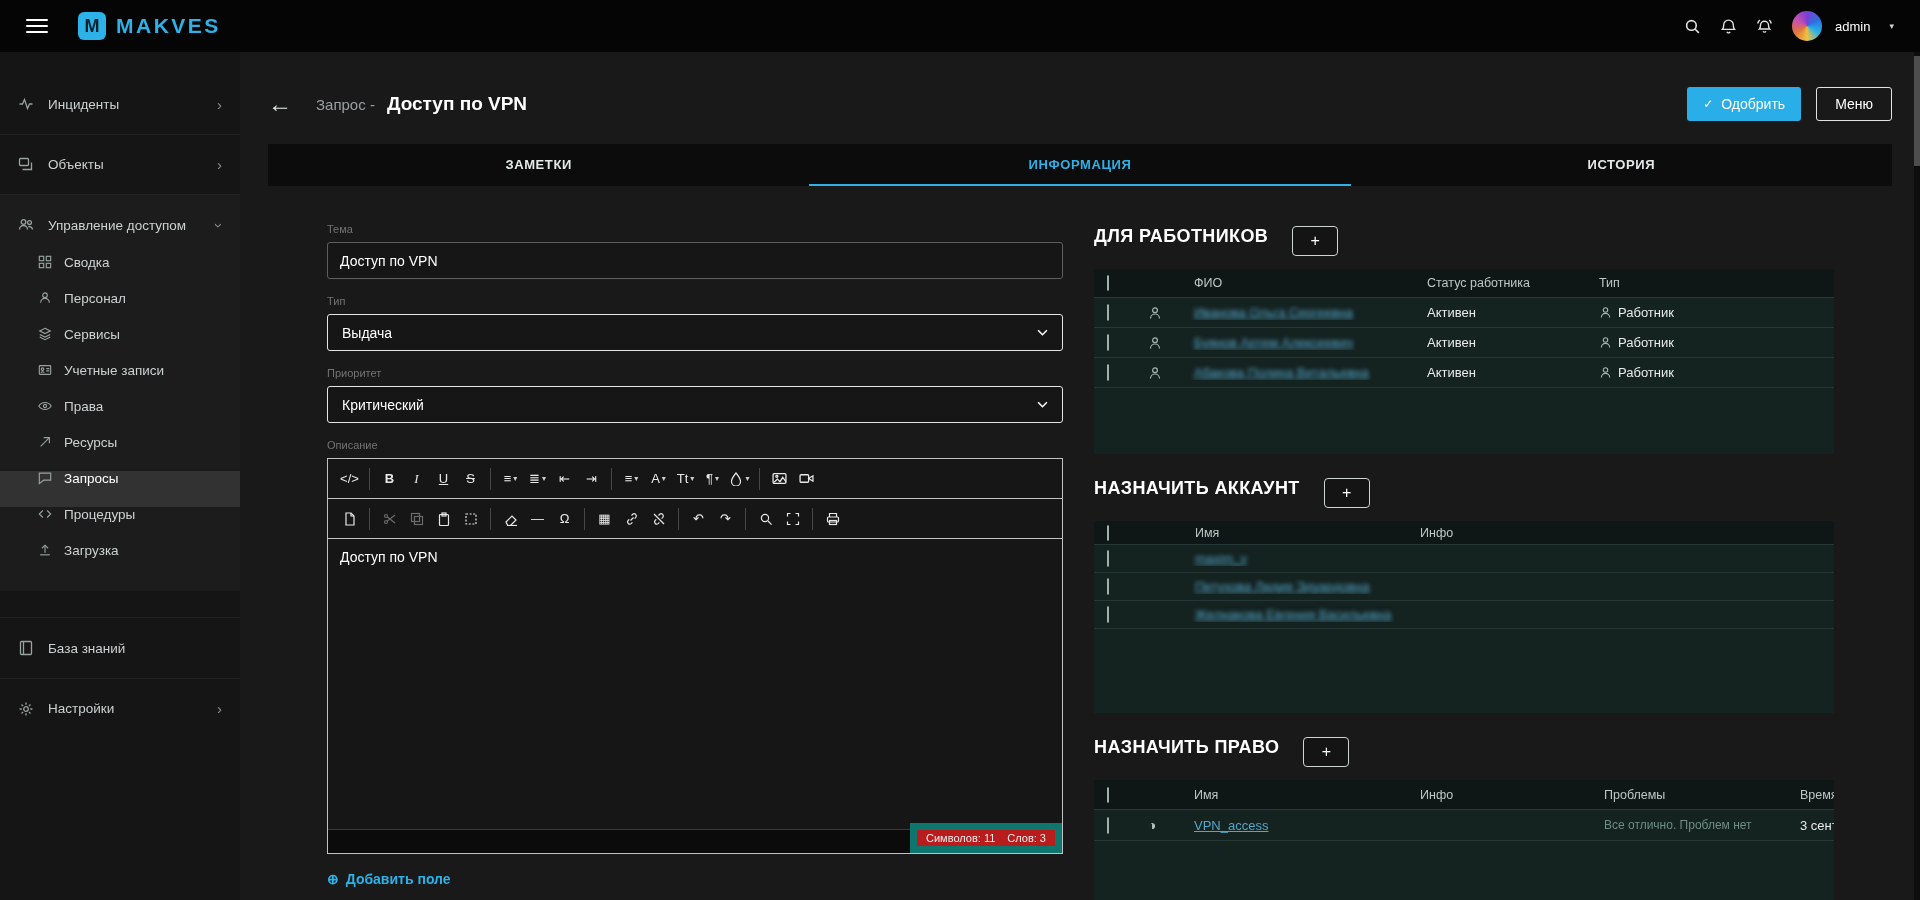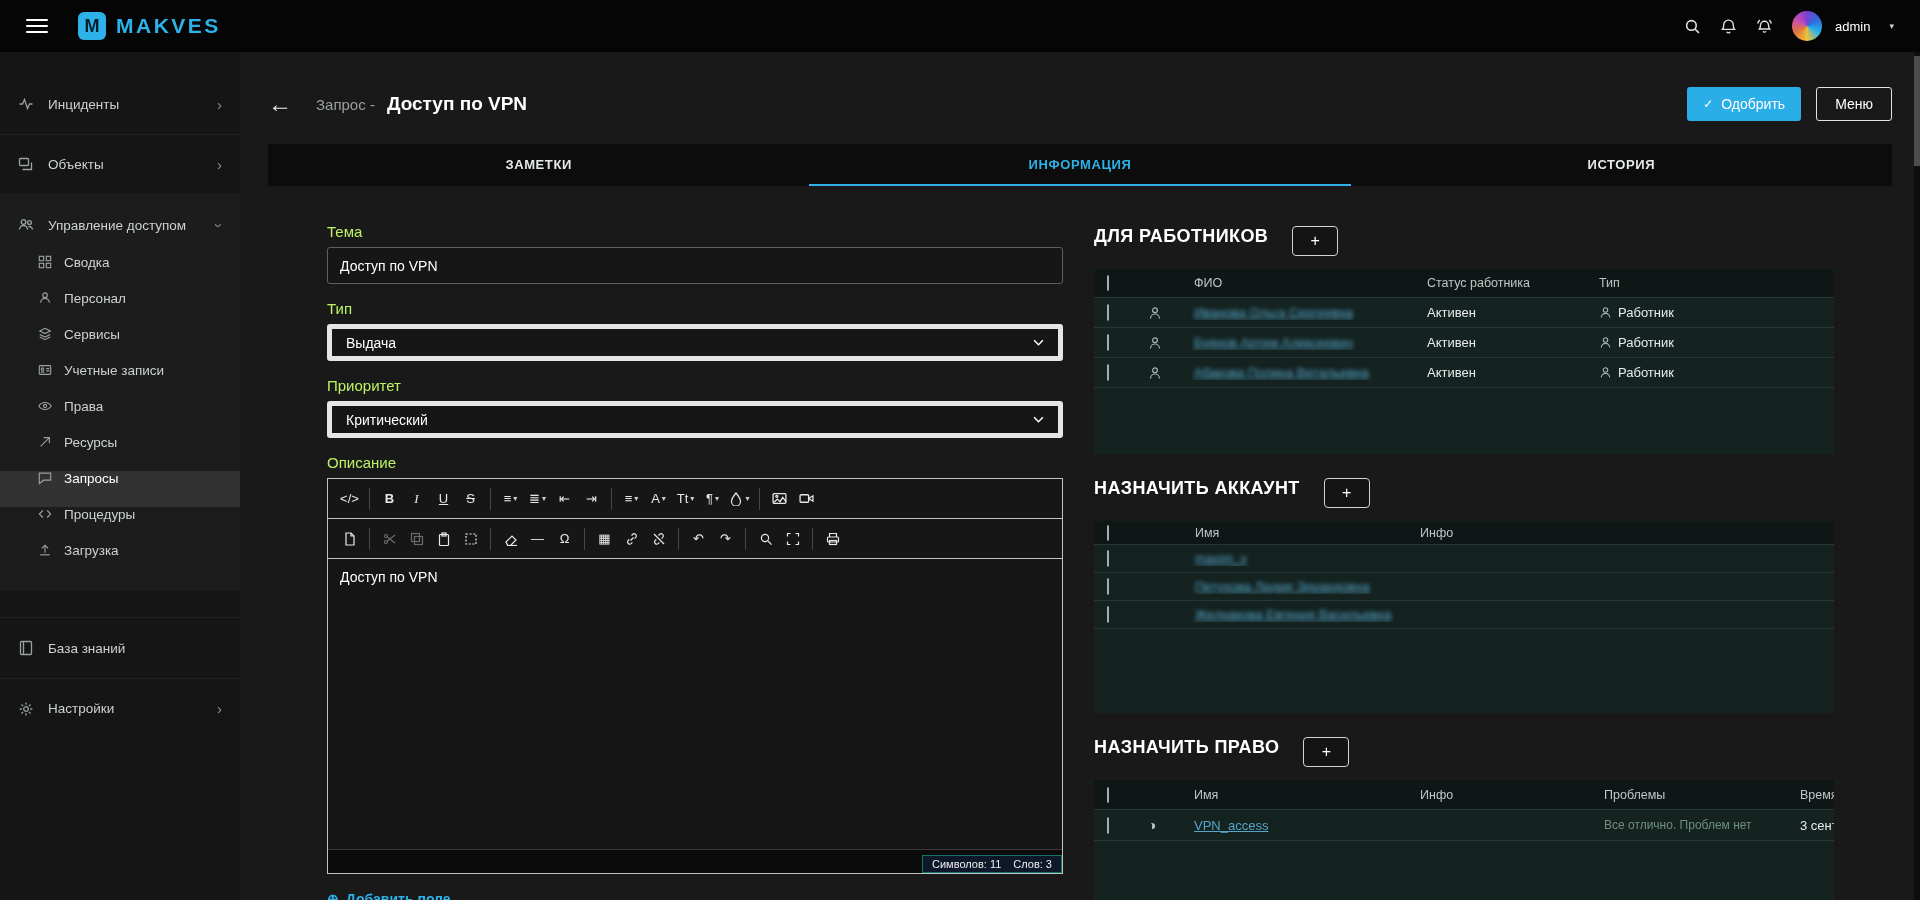--- a/index.html
+++ b/index.html
@@ -55,40 +55,40 @@
   .tab{flex:1;display:flex;align-items:center;justify-content:center;font-size:13px;font-weight:bold;
     letter-spacing:.6px;color:#e6e9e9;border-bottom:2px solid transparent;cursor:pointer}
   .tab.active{color:var(--cyan);border-bottom-color:var(--cyan)}
 
   .content-body{display:flex;padding:37px 0 0 59px;gap:31px}
   .left-col{width:736px;flex:none}
   .right-col{width:740px;flex:none}
 
   
   .field{margin-bottom:16px}
-  .field-label{font-size:15px;color:#bef264;margin-bottom:7px}
+  .field-label{font-size:11px;color:#737373;margin-bottom:7px}
   .text-input{width:100%;height:37px;background:#161616;border:1px solid #5e5e5e;border-radius:3px;
     color:#fff;font-size:14px;padding:0 12px;font-family:"Liberation Sans",sans-serif}
-  .select-box{width:100%;height:37px;background:#161616;border:5px solid #e5e5e5;border-radius:3px;
+  .select-box{width:100%;height:37px;background:#161616;border:1px solid #e5e5e5;border-radius:3px;
     color:#fff;font-size:14px;padding:0 14px;display:flex;align-items:center;cursor:pointer}
   .select-box .sel-caret{margin-left:auto;color:#fff;display:flex}
 
   
   .editor{border:1px solid #c2c2c2;margin-top:2px;background:#161616}
   .toolbar{display:flex;align-items:center;height:40px;border-bottom:1px solid #c2c2c2;padding:0 8px}
   .tbtn{min-width:27px;height:26px;display:flex;align-items:center;justify-content:center;
     color:#e8e8e8;font-size:13px;cursor:pointer;padding:0 3px}
   .tbtn.disabled{color:#6b6b6b;cursor:default}
   .tbtn .caret{font-size:8px;color:#cfcfcf;margin-left:2px}
   .tbtn.b{font-weight:bold}.tbtn.i{font-style:italic;font-family:"Liberation Serif",serif}
   .tbtn.u{text-decoration:underline}.tbtn.s{text-decoration:line-through}
   .sep{width:1px;height:22px;background:#474747;margin:0 6px;flex:none}
   .editor-content{height:290px;padding:10px 12px;font-size:14px;color:#fff;cursor:text}
   .editor-footer{position:relative;height:24px;background:#0b0b0b;border-top:1px solid #3a3a3a}
-  .status-box{position:absolute;right:0;bottom:0;border:1px solid #0f766e;background:#0f172a;
+  .status-box{position:absolute;right:0;bottom:0;border:7px solid #0f766e;background:#b91c1c;
     padding:2px 9px;font-size:11px;color:#eee;display:flex;gap:12px}
   .add-field{margin-top:17px;color:var(--cyan);font-size:14px;font-weight:bold;display:flex;
     align-items:center;gap:7px;cursor:pointer;width:max-content}
 
   
   .section-head{display:flex;align-items:flex-start;gap:24px;margin-bottom:13px}
   .right-col .section-head:first-child{margin-top:3px}
   .section-title{font-size:18px;font-weight:bold;color:#fff;letter-spacing:.4px}
   .add-btn{width:46px;height:30px;border:1px solid #cfd4d4;border-radius:4px;background:#141414;
     color:#fff;font-size:16px;display:flex;align-items:center;justify-content:center;cursor:pointer}

